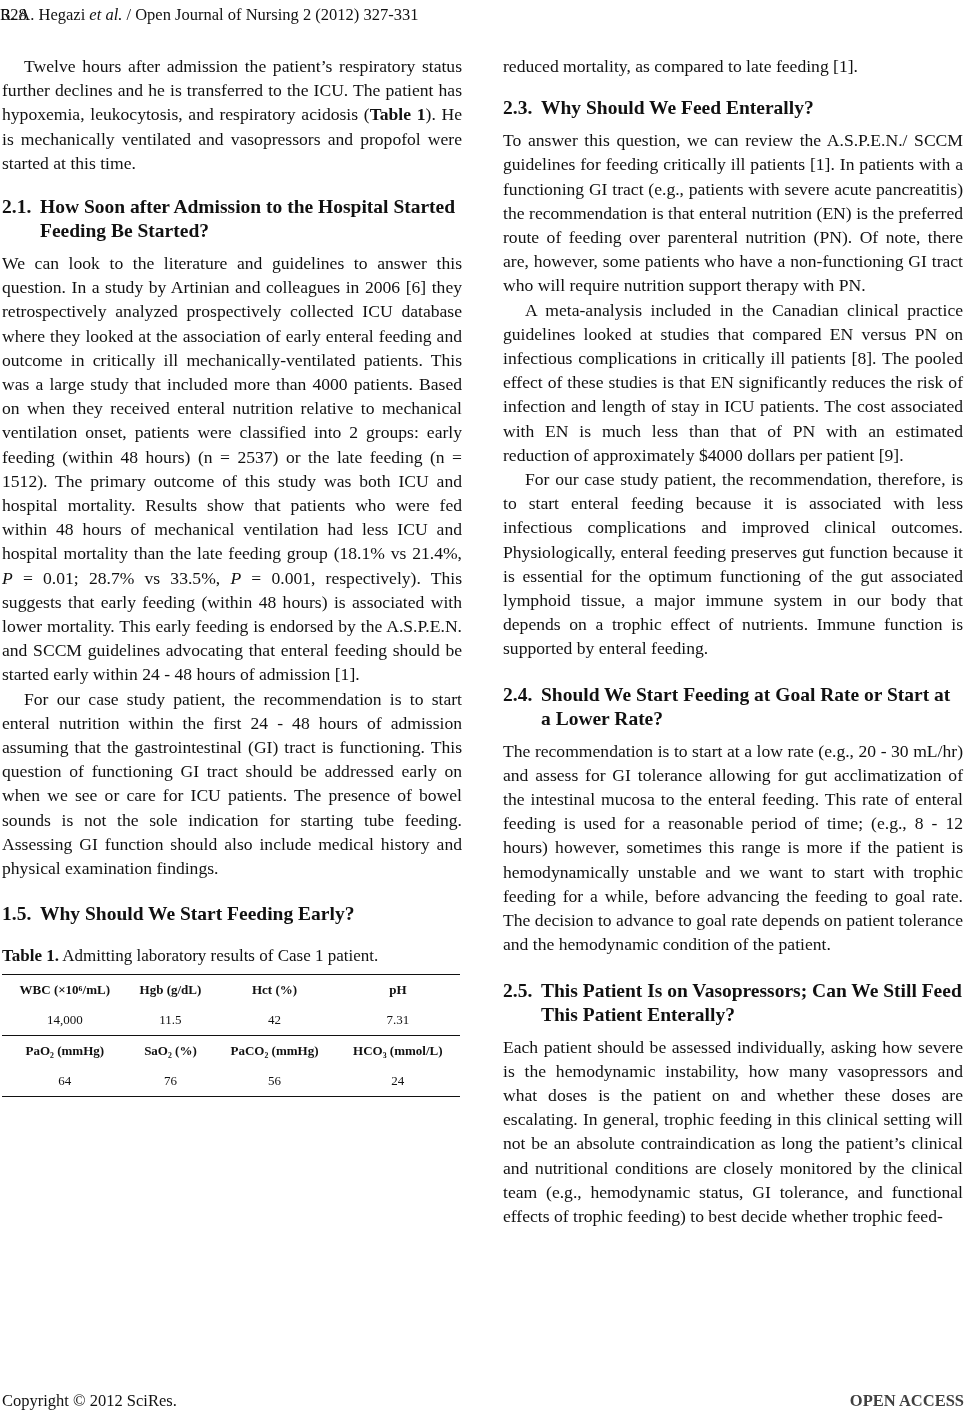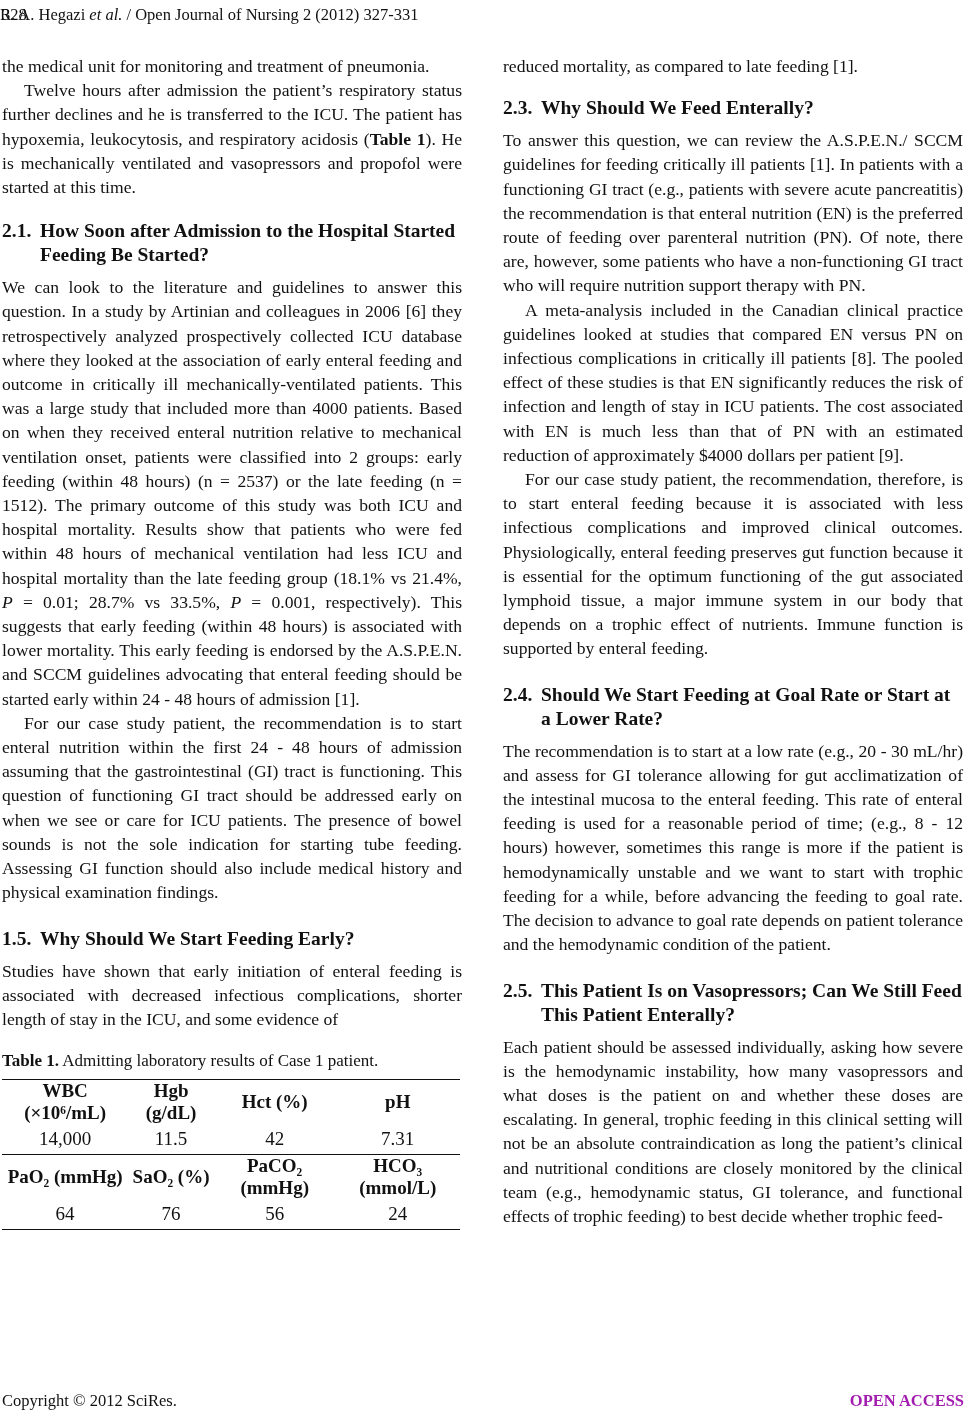--- a/index.html
+++ b/index.html
@@ -27,54 +27,52 @@
   p.indent { text-indent: 22px; }
   h3 {
     margin: 0; font-size: 19.5px; line-height: 24px; font-weight: bold;
     padding-left: 38px; text-indent: -38px;
   }
   .sec-num { display: inline-block; width: 38px; text-indent: 0; }
   i { font-style: italic; }
   b { font-weight: bold; }
 
   .table-caption { font-size: 17px; line-height: 20px; margin: 0; }
-  .lab-table { width: 458px; border-collapse: collapse; font-size: 19px; }
+  .lab-table { width: 458px; border-collapse: collapse; font-size: 13px; }
   .lab-table td, .lab-table th {
     text-align: center; padding: 0; height: 30px; font-weight: normal;
   }
   .lab-table th { font-weight: bold; }
   .lab-table tr.top-rule th { border-top: 1.5px solid #111; }
   .lab-table tr.mid-rule th { border-top: 1.5px solid #111; }
   .lab-table tr.bottom-rule td { border-bottom: 1.5px solid #111; }
 
   .footer {
     position: absolute; left: 0; top: 1390px; width: 966px; height: 22px;
     font-size: 16.5px; line-height: 22px;
   }
   .copyright { position: absolute; left: 2px; top: 0; }
-  .open-access { position: absolute; right: 2px; top: 0; color: #a21caf; font-weight: bold; }
+  .open-access { position: absolute; right: 2px; top: 0; color: #404040; font-weight: bold; }
 </style>
 </head>
 <body>
 
 <div class="running-head">
   <span class="page-num">328</span>
   <div class="journal-ref"><span>R. A. Hegazi</span> <i>et al.</i> <span>/ Open Journal of Nursing 2 (2012) 327-331</span></div>
 </div>
 
 <div class="col col-left">
-  <p>the medical unit for monitoring and treatment of pneumonia.</p>
   <p class="indent"><span>Twelve hours after admission the patient’s respiratory status further declines and he is transferred to the ICU. The patient has hypoxemia, leukocytosis, and respiratory acidosis (</span><b>Table 1</b><span>). He is mechanically ventilated and vasopressors and propofol were started at this time.</span></p>
 
   <h3 style="margin-top:20px; margin-bottom:8px;"><span class="sec-num">2.1.</span><span>How Soon after Admission to the Hospital Started Feeding Be Started?</span></h3>
   <p><span>We can look to the literature and guidelines to answer this question. In a study by Artinian and colleagues in 2006 [6] they retrospectively analyzed prospectively collected ICU database where they looked at the association of early enteral feeding and outcome in critically ill mechanically-ventilated patients. This was a large study that included more than 4000 patients. Based on when they received enteral nutrition relative to mechanical ventilation onset, patients were classified into 2 groups: early feeding (within 48 hours) (n = 2537) or the late feeding (n = 1512). The primary outcome of this study was both ICU and hospital mortality. Results show that patients who were fed within 48 hours of mechanical ventilation had less ICU and hospital mortality than the late feeding group (18.1% vs 21.4%, </span><i>P</i><span> = 0.01; 28.7% vs 33.5%, </span><i>P</i><span> = 0.001, respectively). This suggests that early feeding (within 48 hours) is associated with lower mortality. This early feeding is endorsed by the A.S.P.E.N. and SCCM guidelines advocating that enteral feeding should be started early within 24 - 48 hours of admission [1].</span></p>
   <p class="indent">For our case study patient, the recommendation is to start enteral nutrition within the first 24 - 48 hours of admission assuming that the gastrointestinal (GI) tract is functioning. This question of functioning GI tract should be addressed early on when we see or care for ICU patients. The presence of bowel sounds is not the sole indication for starting tube feeding. Assessing GI function should also include medical history and physical examination findings.</p>
 
   <h3 style="margin-top:22px; margin-bottom:8px;"><span class="sec-num">1.5.</span><span>Why Should We Start Feeding Early?</span></h3>
-  <p>Studies have shown that early initiation of enteral feeding is associated with decreased infectious complications, shorter length of stay in the ICU, and some evidence of</p>
 
   <p class="table-caption" style="margin-top:20px; margin-bottom:8px;"><b>Table 1.</b><span> Admitting laboratory results of Case 1 patient.</span></p>
   <table class="lab-table">
     <tbody>
         <tr class="top-rule">
       <th>WBC (×10⁶/mL)</th>
       <th>Hgb (g/dL)</th>
       <th>Hct (%)</th>
       <th>pH</th>
     </tr>

